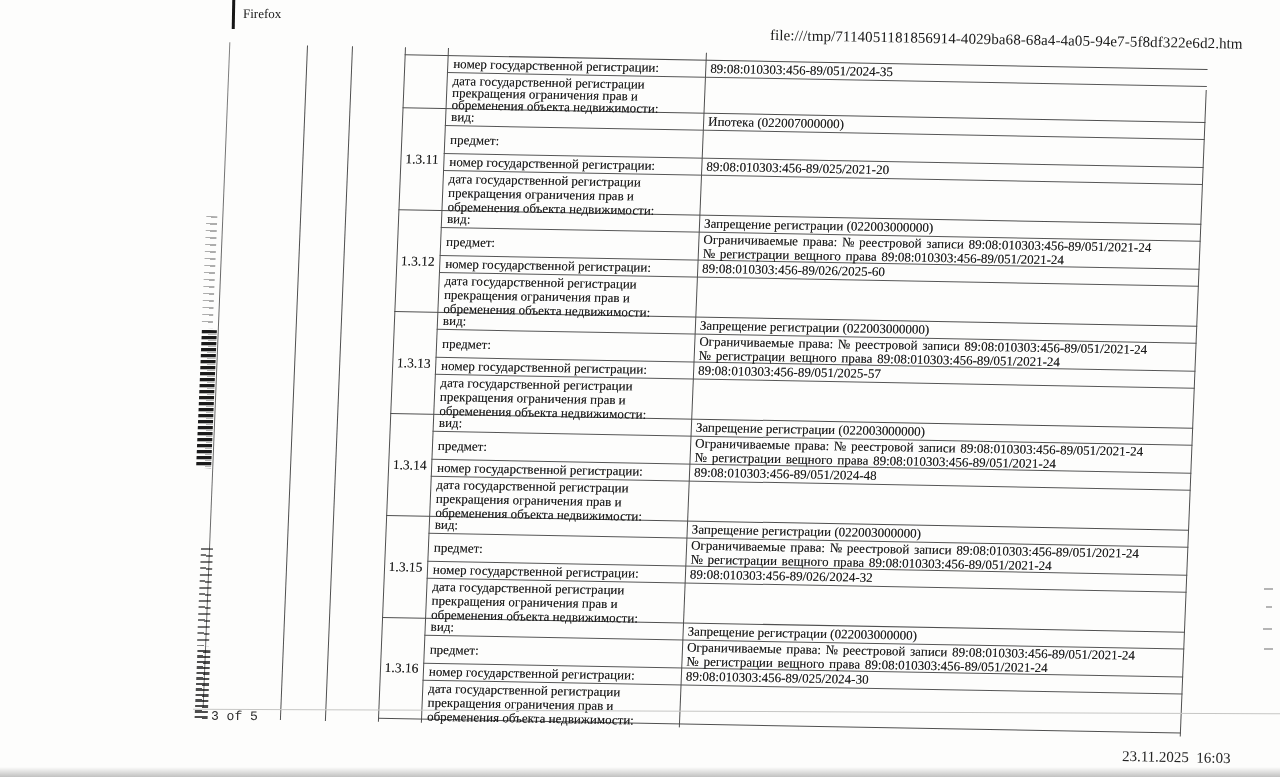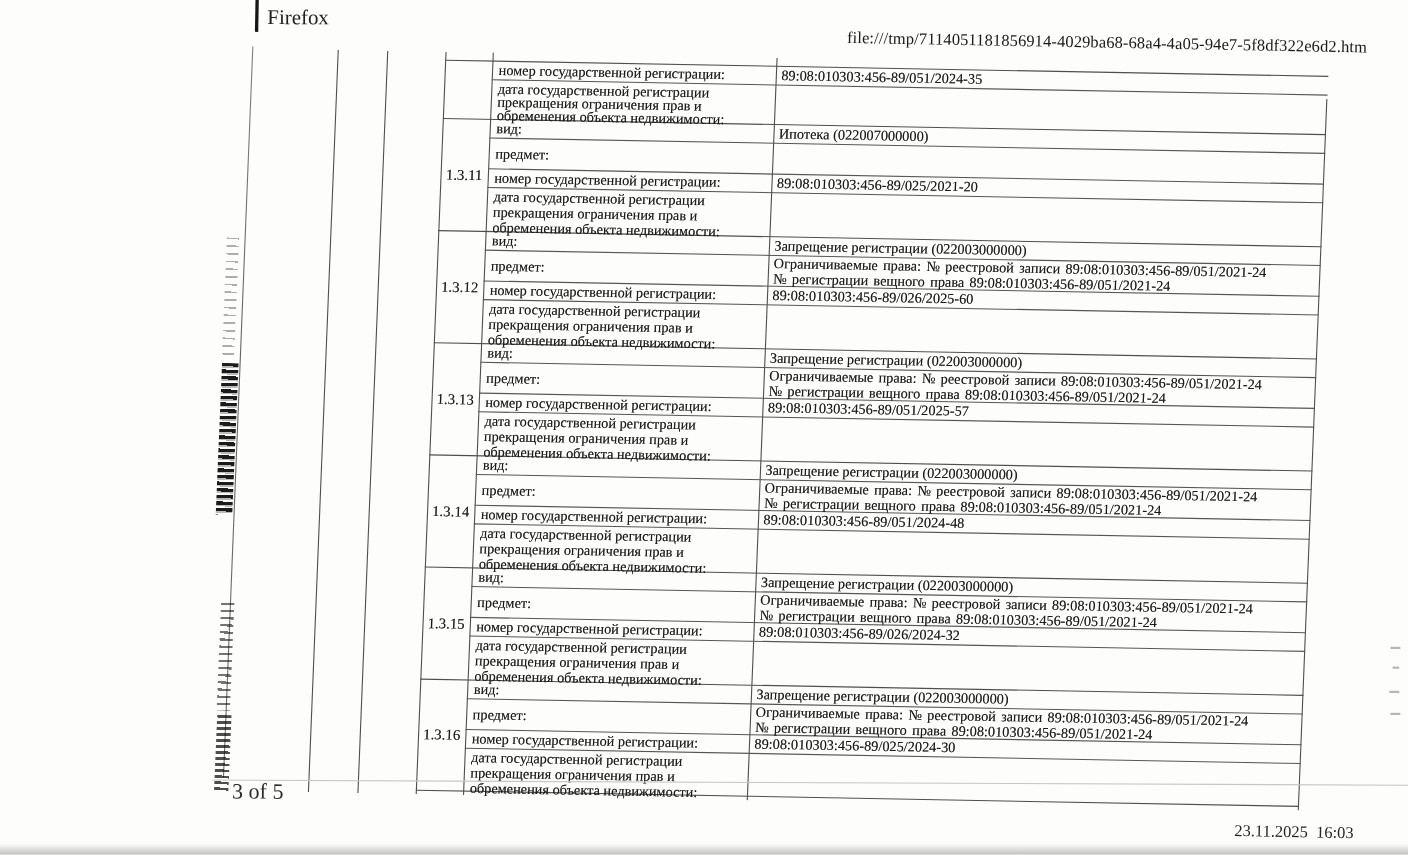--- a/index.html
+++ b/index.html
@@ -3,24 +3,24 @@
 <meta charset="utf-8">
 <style>
   html,body{margin:0;padding:0;}
   body{
     width:1280px;height:777px;position:relative;overflow:hidden;
     background:#fdfdfc;
     font-family:"Liberation Serif","DejaVu Serif",serif;
     color:#1e1e1e;
   }
   
-  .hdr-app{position:absolute;left:243px;top:6px;font-size:19px;color:#202020;transform:rotate(.3deg);}
+  .hdr-app{position:absolute;left:243px;top:6px;font-size:13px;color:#202020;transform:rotate(.3deg);}
   .hdr-bar{position:absolute;left:232px;top:0;width:2.5px;height:29px;background:#161616;transform:rotate(1deg);}
   .hdr-url{position:absolute;left:770px;top:27px;font-size:15px;letter-spacing:.1px;color:#191919;transform:rotate(1.05deg);transform-origin:left center;white-space:nowrap;}
-  .ftr-page{position:absolute;left:211px;top:709px;font-size:20px;color:#2b2b2b;transform:rotate(.4deg);}
+  .ftr-page{position:absolute;left:211px;top:709px;font-size:13px;color:#2b2b2b;transform:rotate(.4deg);font-family:Liberation Mono, monospace;}
   .ftr-date{position:absolute;left:1122px;top:749px;font-size:15px;color:#242424;white-space:pre;transform:rotate(1.1deg);}
   
   .doc-table{
     position:absolute;left:283px;top:45px;width:925px;height:675px;
     transform:rotate(1.05deg) skewX(-1.25deg);transform-origin:top left;
     font-size:13px;line-height:14px;color:#1b1b1b;
     text-shadow:0 0 .4px rgba(20,20,20,.55);
   }
   .vline{position:absolute;top:0;width:1px;height:675px;background:#4f4f4f;}
   .vl-a{left:24px;}.vl-b{left:69px;}.vl-c{left:122px;}.vl-d{left:165px;}

